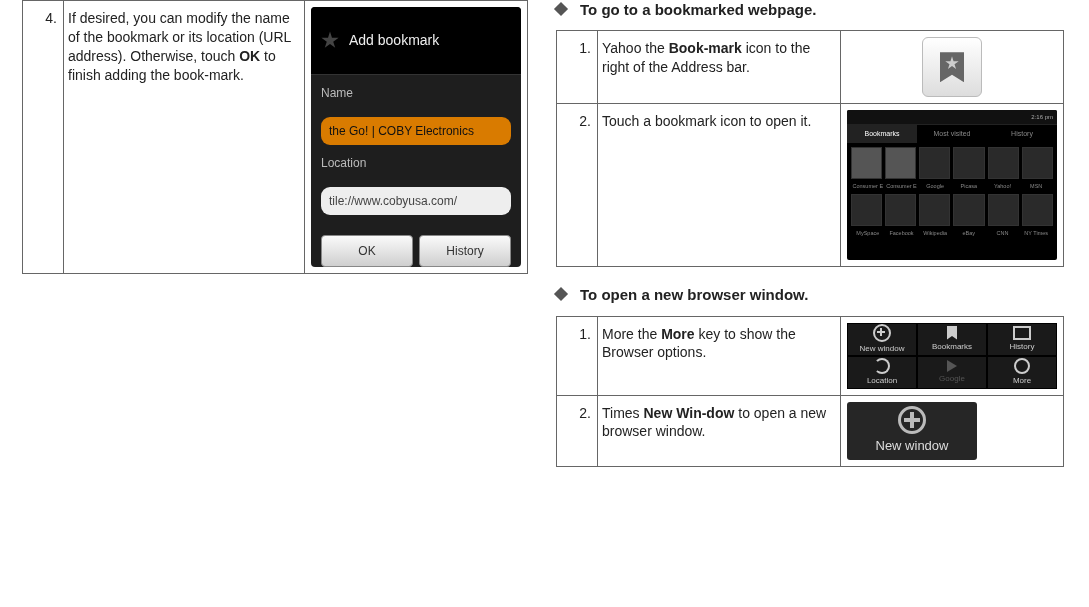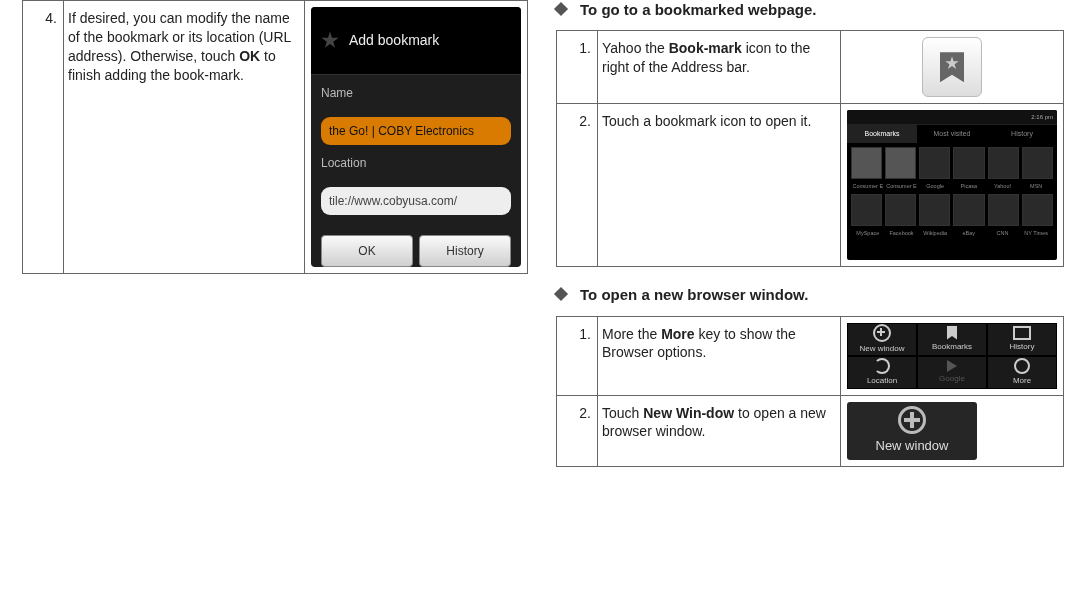--- a/index.html
+++ b/index.html
@@ -213,21 +213,21 @@
             <div class="mi">
                   <div class="ic more"></div>
                   <div>More</div>
                 </div>
           </div>
         </td>
       </tr>
       <tr>
         <td class="numcell">2.</td>
         <td class="txtcell">
-          <span>Touch </span><b>New Win-dow</b><span> to open a new browser window.</span>
+          <span>Times </span><b>New Win-dow</b><span> to open a new browser window.</span>
         </td>
         <td class="imgcell">
           <div class="shot-newwin">
             <div class="ic"></div>
             <div>New window</div>
           </div>
         </td>
       </tr>
     </tbody>
       </table>

